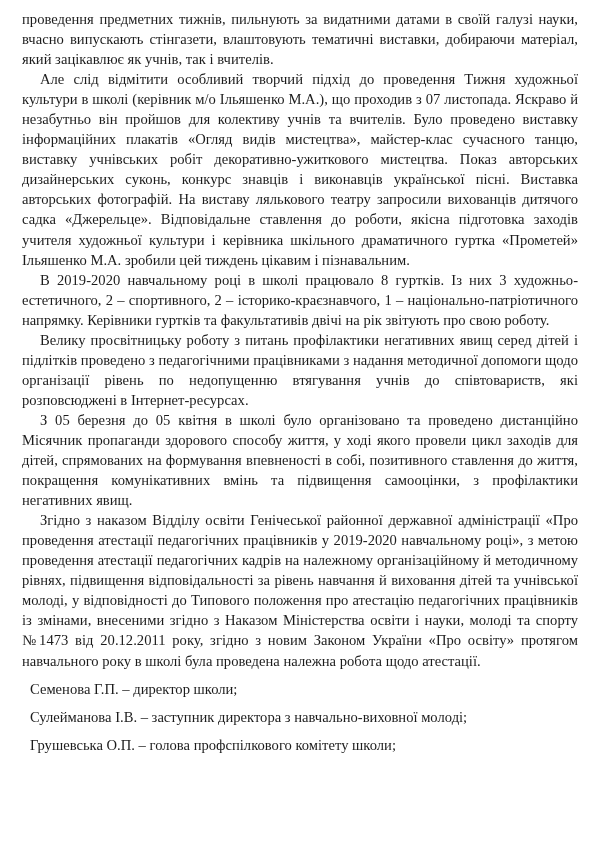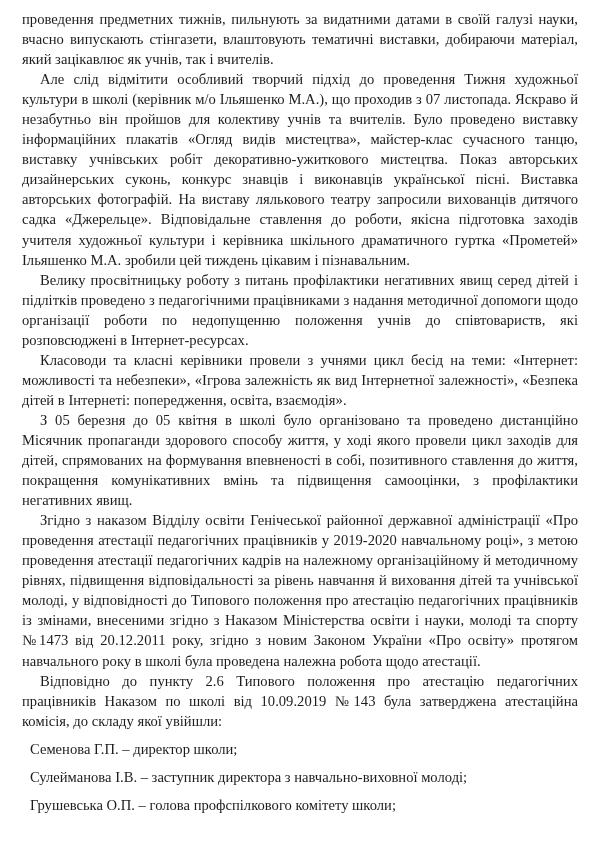--- a/index.html
+++ b/index.html
@@ -56,30 +56,29 @@
 </head>
 <body>
 
 <div class="page">
   <div class="doc-body">
 
     <p class="para no-indent">проведення предметних тижнів, пильнують за видатними датами в своїй галузі науки, вчасно випускають стінгазети, влаштовують тематичні виставки, добираючи матеріал, який зацікавлює як учнів, так і вчителів.</p>
 
     <p class="para">Але слід відмітити особливий творчий підхід до проведення Тижня художньої культури в школі (керівник м/о Ільяшенко М.А.), що проходив з 07 листопада. Яскраво й незабутньо він пройшов для колективу учнів та вчителів. Було проведено виставку інформаційних плакатів «Огляд видів мистецтва», майстер-клас сучасного танцю, виставку учнівських робіт декоративно-ужиткового мистецтва. Показ авторських дизайнерських суконь, конкурс знавців і виконавців української пісні. Виставка авторських фотографій. На виставу лялькового театру запросили вихованців дитячого садка «Джерельце». Відповідальне ставлення до роботи, якісна підготовка заходів учителя художньої культури і керівника шкільного драматичного гуртка «Прометей» Ільяшенко М.А. зробили цей тиждень цікавим і пізнавальним.</p>
 
+    <p class="para">В 2019-2020 навчальному році в школі працювало 8 гуртків. Із них 3 художньо-естетичного, 2 – спортивного, 2 – історико-краєзнавчого, 1 –  національно-патріотичного напрямку. Керівники гуртків та факультативів двічі на рік звітують про свою роботу.</p>
 
-    <p class="para">Велику просвітницьку роботу з питань профілактики негативних явищ серед дітей і підлітків проведено з педагогічними працівниками з надання методичної допомоги щодо організації роботи по недопущенню положення учнів до співтовариств, які розповсюджені в Інтернет-ресурсах.</p>
+    <p class="para">Велику просвітницьку роботу з питань профілактики негативних явищ серед дітей і підлітків проведено з педагогічними працівниками з надання методичної допомоги щодо організації рівень по недопущенню втягування учнів до співтовариств, які розповсюджені в Інтернет-ресурсах.</p>
 
-    <p class="para">Класоводи та класні керівники провели з учнями цикл бесід на теми: «Інтернет: можливості та небезпеки», «Ігрова залежність як вид Інтернетної залежності», «Безпека дітей в Інтернеті: попередження, освіта, взаємодія».</p>
 
     <p class="para">З 05 березня до 05 квітня в школі було організовано та проведено дистанційно Місячник пропаганди здорового способу життя, у ході якого провели цикл заходів для дітей, спрямованих на формування впевненості в собі, позитивного ставлення до життя, покращення комунікативних вмінь та підвищення самооцінки, з профілактики негативних явищ.</p>
 
     <p class="para">Згідно з наказом Відділу освіти Генічеської районної державної адміністрації «Про проведення атестації педагогічних працівників у 2019-2020 навчальному році», з метою проведення атестації педагогічних кадрів на належному організаційному й методичному рівнях, підвищення відповідальності за рівень навчання й виховання дітей та учнівської молоді, у відповідності до Типового  положення про атестацію педагогічних працівників із змінами, внесеними згідно з  Наказом Міністерства освіти і науки, молоді та спорту  №1473 від  20.12.2011 року, згідно з новим Законом України «Про освіту» протягом навчального року в школі була проведена належна робота щодо атестації.</p>
 
-    <p class="para">Відповідно до пункту 2.6 Типового положення про атестацію педагогічних працівників Наказом по школі від 10.09.2019 №143 була затверджена атестаційна комісія, до складу якої увійшли:</p>
 
     <div class="list-block">
       <p class="listline">Семенова Г.П. – директор школи;</p>
       <p class="listline">Сулейманова І.В. – заступник директора з навчально-виховної молоді;</p>
       <p class="listline">Грушевська О.П. – голова профспілкового комітету школи;</p>
 
     </div>
 
   </div>
 </div>

